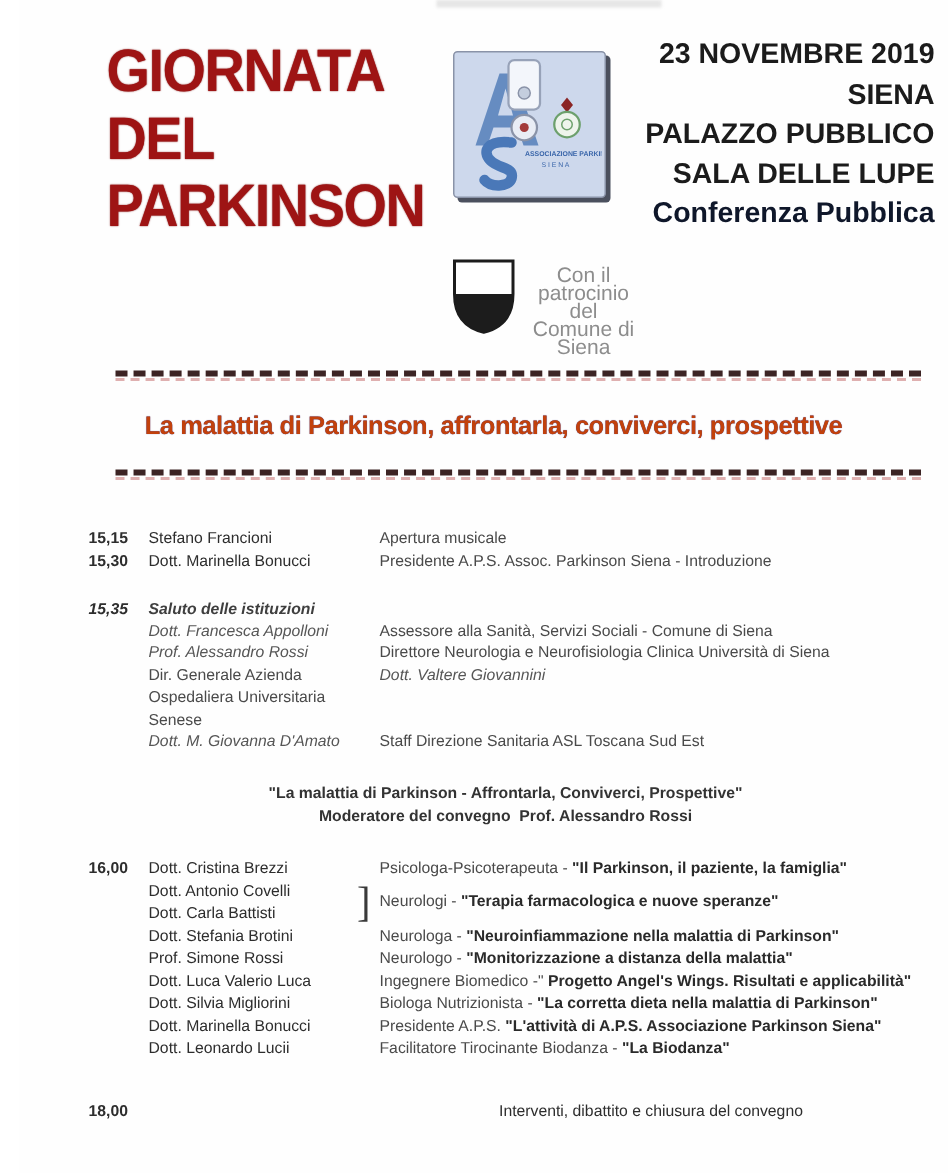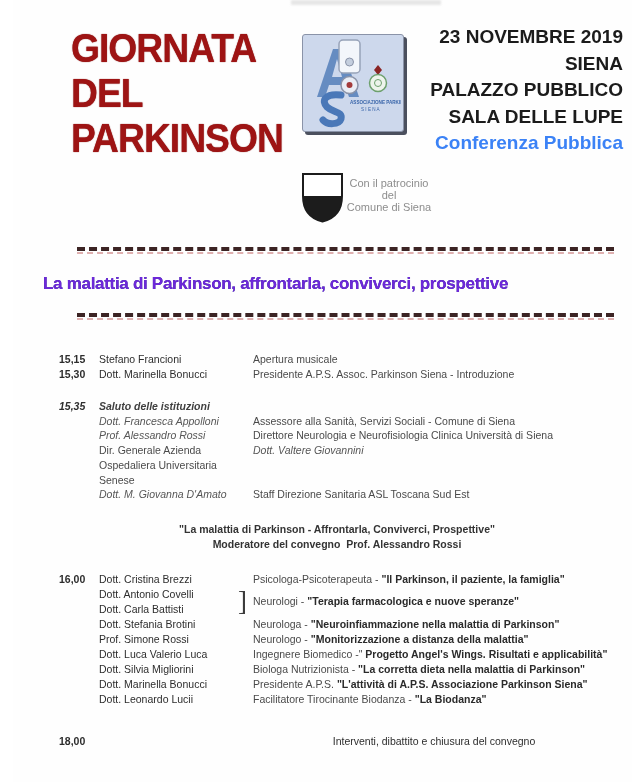--- a/index.html
+++ b/index.html
@@ -19,38 +19,38 @@
   }
   .logo-box{
     position:absolute;left:289px;top:34px;width:100px;height:96px;
     background:#cdd8ec;border:1px solid #8a93a8;border-radius:3px;
     box-shadow:3px 3px 0 #4b505e;
   }
   .event-block{
     position:absolute;right:22px;top:24px;width:300px;text-align:right;
     font-weight:bold;font-size:19px;line-height:26.5px;color:#1b1b1b;letter-spacing:0;
   }
-  .event-block .etype{color:#3b82f6;}
+  .event-block .etype{color:#0f172a;}
 
   
   .shield{position:absolute;left:287px;top:171px;width:45px;height:53px;}
   .patronage{
     position:absolute;left:331px;top:177px;width:90px;text-align:center;
-    font-size:11px;line-height:12px;color:#8d8d8d;
+    font-size:14px;line-height:12px;color:#8d8d8d;
   }
 
   
   .dash{position:absolute;left:64px;width:537px;}
   .dash .d1{border-top:4px dashed #3c2424;height:0;}
   .dash .d2{border-top:2px dashed #dfb0b0;height:0;margin-top:1px;}
   .dash-top{top:247px;}
   .dash-bottom{top:313px;}
   .banner-title{
-    position:absolute;left:30px;width:572px;top:274px;text-align:left;
-    font-size:17px;font-weight:bold;letter-spacing:-0.3px;color:#6d28d9;
+    position:absolute;left:30px;width:572px;top:274px;text-align:center;
+    font-size:17px;font-weight:bold;letter-spacing:-0.3px;color:#c2410c;
     text-shadow:0 0 .5px #2a2a8a;
   }
 
   
   .program{position:absolute;left:46px;top:352px;width:556px;font-size:10.5px;color:#4a4a4a;}
   .grid{display:grid;grid-template-columns:40px 154px auto;}
   .grid .cell{line-height:15px;}
   .t{font-weight:bold;color:#2d2d2d;}
   .n{font-weight:normal;color:#2d2d2d;}
   .d{color:#4a4a4a;}

